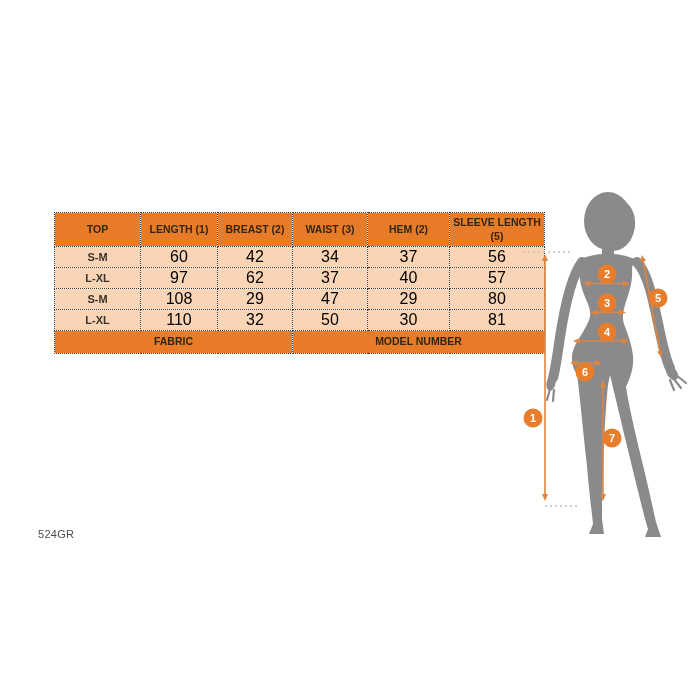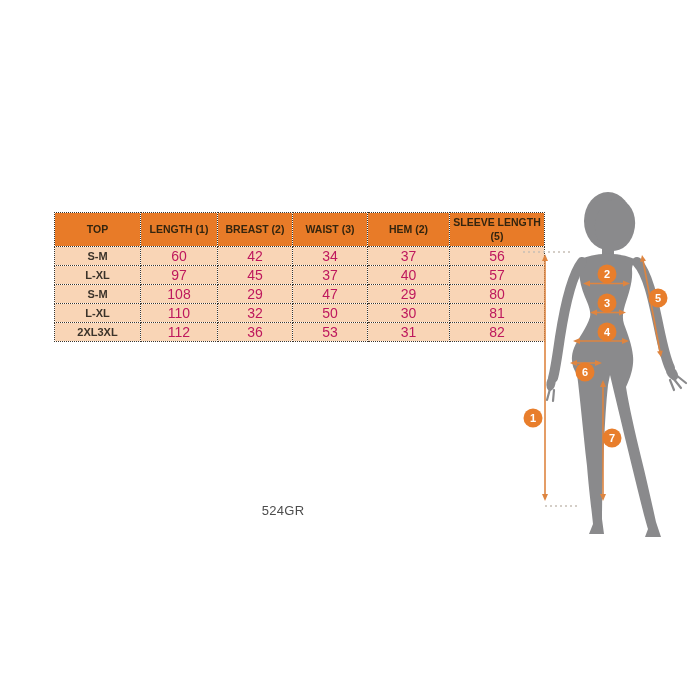--- a/index.html
+++ b/index.html
@@ -16,27 +16,27 @@
   }
   tr.r-head   { height:34px; }
   tr.r-data   { height:18px; }
   tr.r-fhead  { height:23px; }
   tr.r-flast  { height:25px; }
   .hdr {
     background:#e87b28; color:#33250f; font-weight:bold; font-size:10.5px;
     line-height:1.25; padding:1px 2px;
   }
   .cell {
-    background:#f9d5b6; color:#be185d; font-size:14px; padding:1px 2px;
+    background:#f9d5b6; color:#000000; font-size:16px; padding:1px 2px;
   }
   .size-lbl { font-weight:bold; font-size:11px; color:#3b332a; }
 
   .product-code {
-    position:absolute; left:38px; top:503px; width:490px;
-    text-align:center; font-size:13px; color:#4c4c4c; letter-spacing:0.3px;
+    position:absolute; left:38px; top:528px; width:490px;
+    text-align:left; font-size:11px; color:#4c4c4c; letter-spacing:0.3px;
   }
 
   svg.figure { position:absolute; left:520px; top:175px; width:180px; height:370px; }
   .sil { fill:#8a8a8c; }
   .limb { stroke:#8a8a8c; stroke-width:10; fill:none; stroke-linecap:round; }
   .finger { stroke:#8a8a8c; stroke-width:2.2; fill:none; stroke-linecap:round; }
   .mline { stroke:#de8540; stroke-width:1.6; fill:none; }
   .mhead { fill:#de8540; }
   .guide { stroke:#c6beb5; stroke-width:1.3; stroke-dasharray:2 3; fill:none; }
   .mcirc { fill:#e87e2c; }
@@ -69,48 +69,44 @@
       <td class="cell size-lbl">S-M</td>
       <td class="cell">60</td>
       <td class="cell">42</td>
       <td class="cell">34</td>
       <td class="cell">37</td>
       <td class="cell">56</td>
     </tr>
     <tr class="r-data">
       <td class="cell size-lbl">L-XL</td>
       <td class="cell">97</td>
-      <td class="cell">45</td>
+      <td class="cell">62</td>
       <td class="cell">37</td>
       <td class="cell">40</td>
       <td class="cell">57</td>
     </tr>
     <tr class="r-data">
       <td class="cell size-lbl">S-M</td>
       <td class="cell">108</td>
       <td class="cell">29</td>
       <td class="cell">47</td>
       <td class="cell">29</td>
       <td class="cell">80</td>
     </tr>
     <tr class="r-data">
       <td class="cell size-lbl">L-XL</td>
       <td class="cell">110</td>
       <td class="cell">32</td>
       <td class="cell">50</td>
       <td class="cell">30</td>
       <td class="cell">81</td>
     </tr>
-    <tr class="r-data">
-      <td class="cell size-lbl">2XL3XL</td>
-      <td class="cell">112</td>
-      <td class="cell">36</td>
-      <td class="cell">53</td>
-      <td class="cell">31</td>
-      <td class="cell">82</td>
+    <tr class="r-fhead">
+      <th class="hdr" colspan="3">FABRIC</th>
+      <th class="hdr" colspan="3">MODEL NUMBER</th>
     </tr>
   </tbody>
     </table>
 
   <div class="product-code">524GR</div>
 
   <svg class="figure" viewBox="0 0 180 370">
 
     <g>
       <ellipse class="sil" cx="88" cy="46" rx="24" ry="29"></ellipse>

